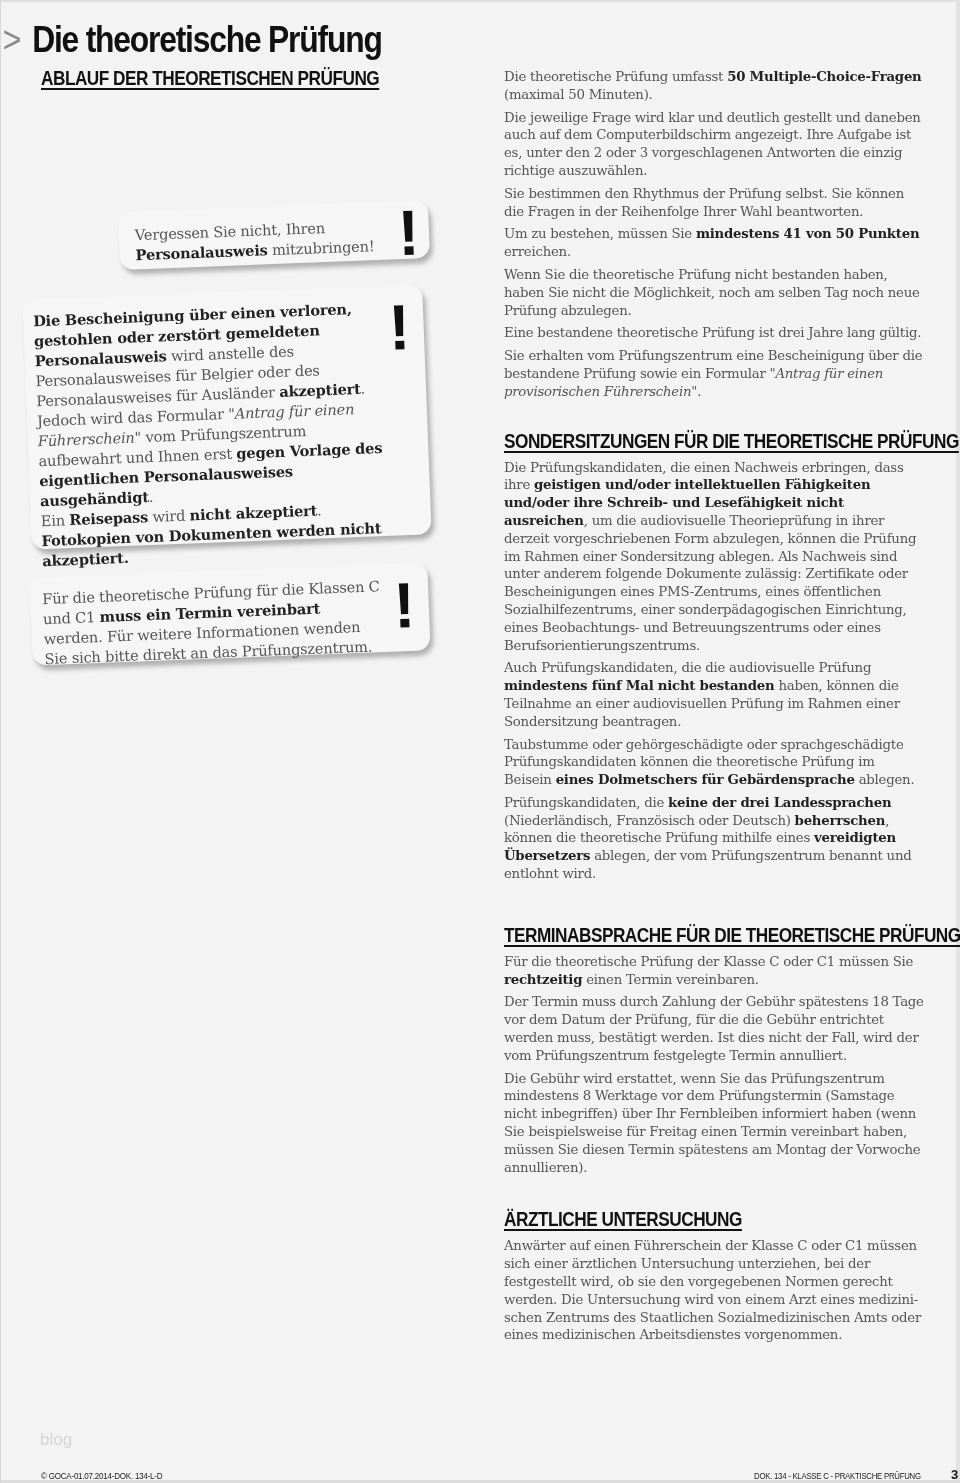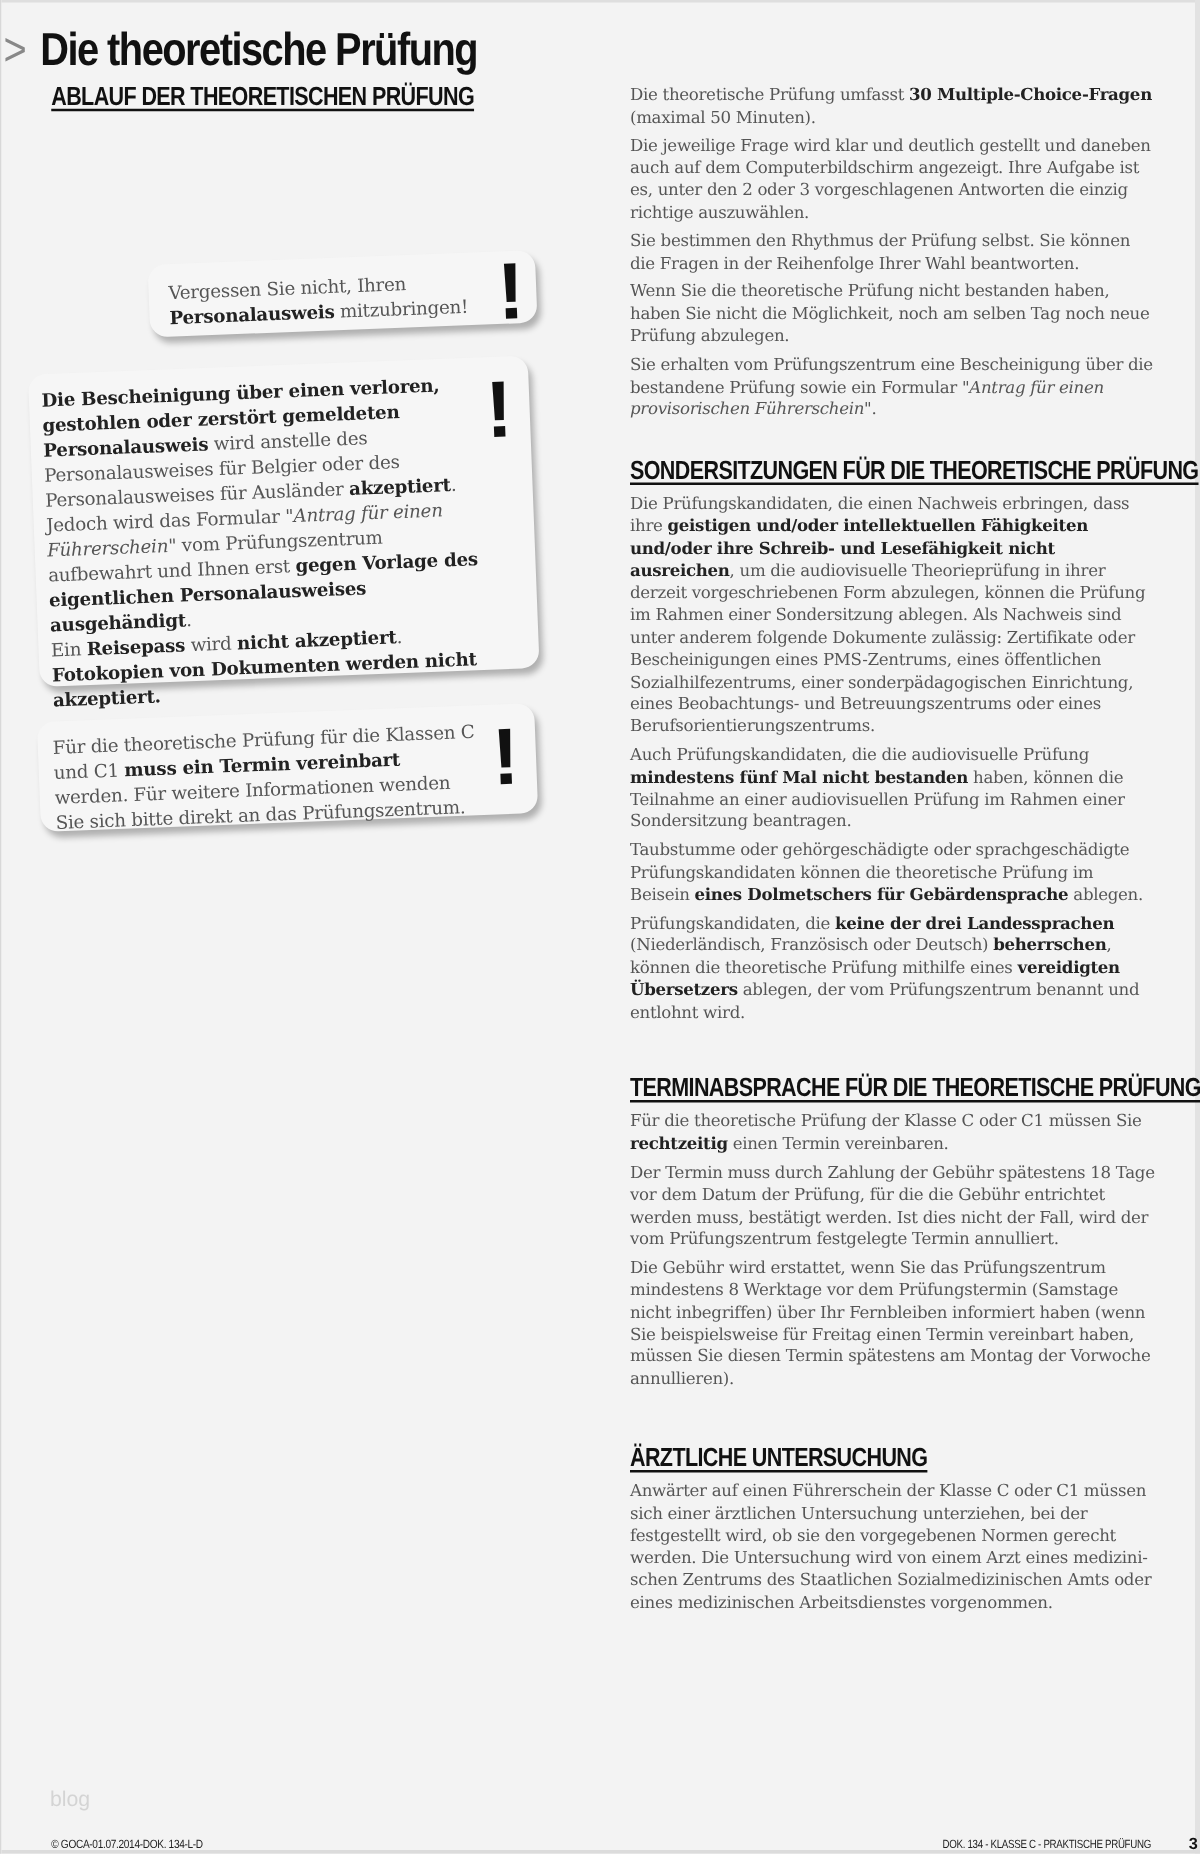--- a/index.html
+++ b/index.html
@@ -115,43 +115,45 @@
   <div class="excl">!</div>
 </div>
 
 <div class="card card3">
   <div class="txt">Für die theoretische Prüfung für die Klassen C und C1 <b>muss ein Termin vereinbart</b> werden. Für weitere Informationen wenden Sie sich bitte direkt an das Prüfungszentrum.</div>
   <div class="excl">!</div>
 </div>
 
 <div class="right-col">
   <div>
-    <p>Die theoretische Prüfung umfasst <b>30 Multiple-Choice-Fragen</b> (maximal 50 Minuten).</p>
+    <p>Die theoretische Prüfung umfasst <b>50 Multiple-Choice-Fragen</b> (maximal 50 Minuten).</p>
     <p>Die jeweilige Frage wird klar und deutlich gestellt und daneben auch auf dem Computerbildschirm angezeigt. Ihre Aufgabe ist es, unter den 2 oder 3 vorgeschlagenen Antworten die einzig richtige auszuwählen.</p>
     <p>Sie bestimmen den Rhythmus der Prüfung selbst. Sie können die Fragen in der Reihenfolge Ihrer Wahl beantworten.</p>
+    <p>Um zu bestehen, müssen Sie <b>mindestens 41 von 50 Punkten</b> erreichen.</p>
     <p>Wenn Sie die theoretische Prüfung nicht bestanden haben, haben Sie nicht die Möglichkeit, noch am selben Tag noch neue Prüfung abzulegen.</p>
+    <p>Eine bestandene theoretische Prüfung ist drei Jahre lang gültig.</p>
     <p>Sie erhalten vom Prüfungszentrum eine Bescheinigung über die bestandene Prüfung sowie ein Formular <i>"Antrag für einen provisorischen Führerschein"</i>.</p>
   </div>
 
   <div class="sec-block" style="margin-top:28px">
     <h2 class="sec-heading">SONDERSITZUNGEN FÜR DIE THEORETISCHE PRÜFUNG</h2>
     <p>Die Prüfungskandidaten, die einen Nachweis erbringen, dass ihre <b>geistigen und/oder intellektuellen Fähigkeiten und/oder ihre Schreib- und Lesefähigkeit nicht ausreichen</b>, um die audio­visuelle Theorieprüfung in ihrer derzeit vorgeschriebenen Form abzulegen, können die Prüfung im Rahmen einer Sondersitzung ablegen. Als Nachweis sind unter anderem folgende Dokumente zulässig: Zertifikate oder Bescheinigungen eines PMS-Zentrums, eines öffentlichen Sozialhilfezentrums, einer sonderpädago­gischen Einrichtung, eines Beobachtungs- und Betreuungs­zentrums oder eines Berufsorientierungszentrums.</p>
     <p>Auch Prüfungskandidaten, die die audiovisuelle Prüfung <b>mindes­tens fünf Mal nicht bestanden</b> haben, können die Teilnahme an einer audiovisuellen Prüfung im Rahmen einer Sondersitzung beantragen.</p>
     <p>Taubstumme oder gehörgeschädigte oder sprachgeschädigte Prüfungskandidaten können die theoretische Prüfung im Beisein <b>eines Dolmetschers für Gebärdensprache</b> ablegen.</p>
     <p>Prüfungskandidaten, die <b>keine der drei Landessprachen</b> (Niederländisch, Französisch oder Deutsch) <b>beherrschen</b>, können die theoretische Prüfung mithilfe eines <b>vereidigten Übersetzers</b> ablegen, der vom Prüfungszentrum benannt und entlohnt wird.</p>
   </div>
 
   <div class="sec-block" style="margin-top:40px">
     <h2 class="sec-heading">TERMINABSPRACHE FÜR DIE THEORETISCHE PRÜFUNG</h2>
     <p>Für die theoretische Prüfung der Klasse C oder C1 müssen Sie <b>rechtzeitig</b> einen Termin vereinbaren.</p>
     <p>Der Termin muss durch Zahlung der Gebühr spätestens 18 Tage vor dem Datum der Prüfung, für die die Gebühr entrichtet werden muss, bestätigt werden. Ist dies nicht der Fall, wird der vom Prüfungszentrum festgelegte Termin annulliert.</p>
     <p>Die Gebühr wird erstattet, wenn Sie das Prüfungszentrum mindestens 8 Werktage vor dem Prüfungstermin (Samstage nicht inbegriffen) über Ihr Fernbleiben informiert haben (wenn Sie beispielsweise für Freitag einen Termin vereinbart haben, müssen Sie diesen Termin spätestens am Montag der Vorwoche annullieren).</p>
   </div>
 
-  <div class="sec-block" style="margin-top:42px">
+  <div class="sec-block" style="margin-top:31px">
     <h2 class="sec-heading">ÄRZTLICHE UNTERSUCHUNG</h2>
     <p>Anwärter auf einen Führerschein der Klasse C oder C1 müssen sich einer ärztlichen Untersuchung unterziehen, bei der festgestellt wird, ob sie den vorgegebenen Normen gerecht werden. Die Untersuchung wird von einem Arzt eines medizini­schen Zentrums des Staatlichen Sozialmedizinischen Amts oder eines medizinischen Arbeitsdienstes vorgenommen.</p>
   </div>
 </div>
 
 <div class="blog">blog</div>
 <div class="footer-left">© GOCA-01.07.2014-DOK. 134-L-D</div>
 <div class="footer-right">DOK. 134 - KLASSE C - PRAKTISCHE PRÜFUNG</div>
 <div class="page-num">3</div>
 <div class="bottom-line"></div>

